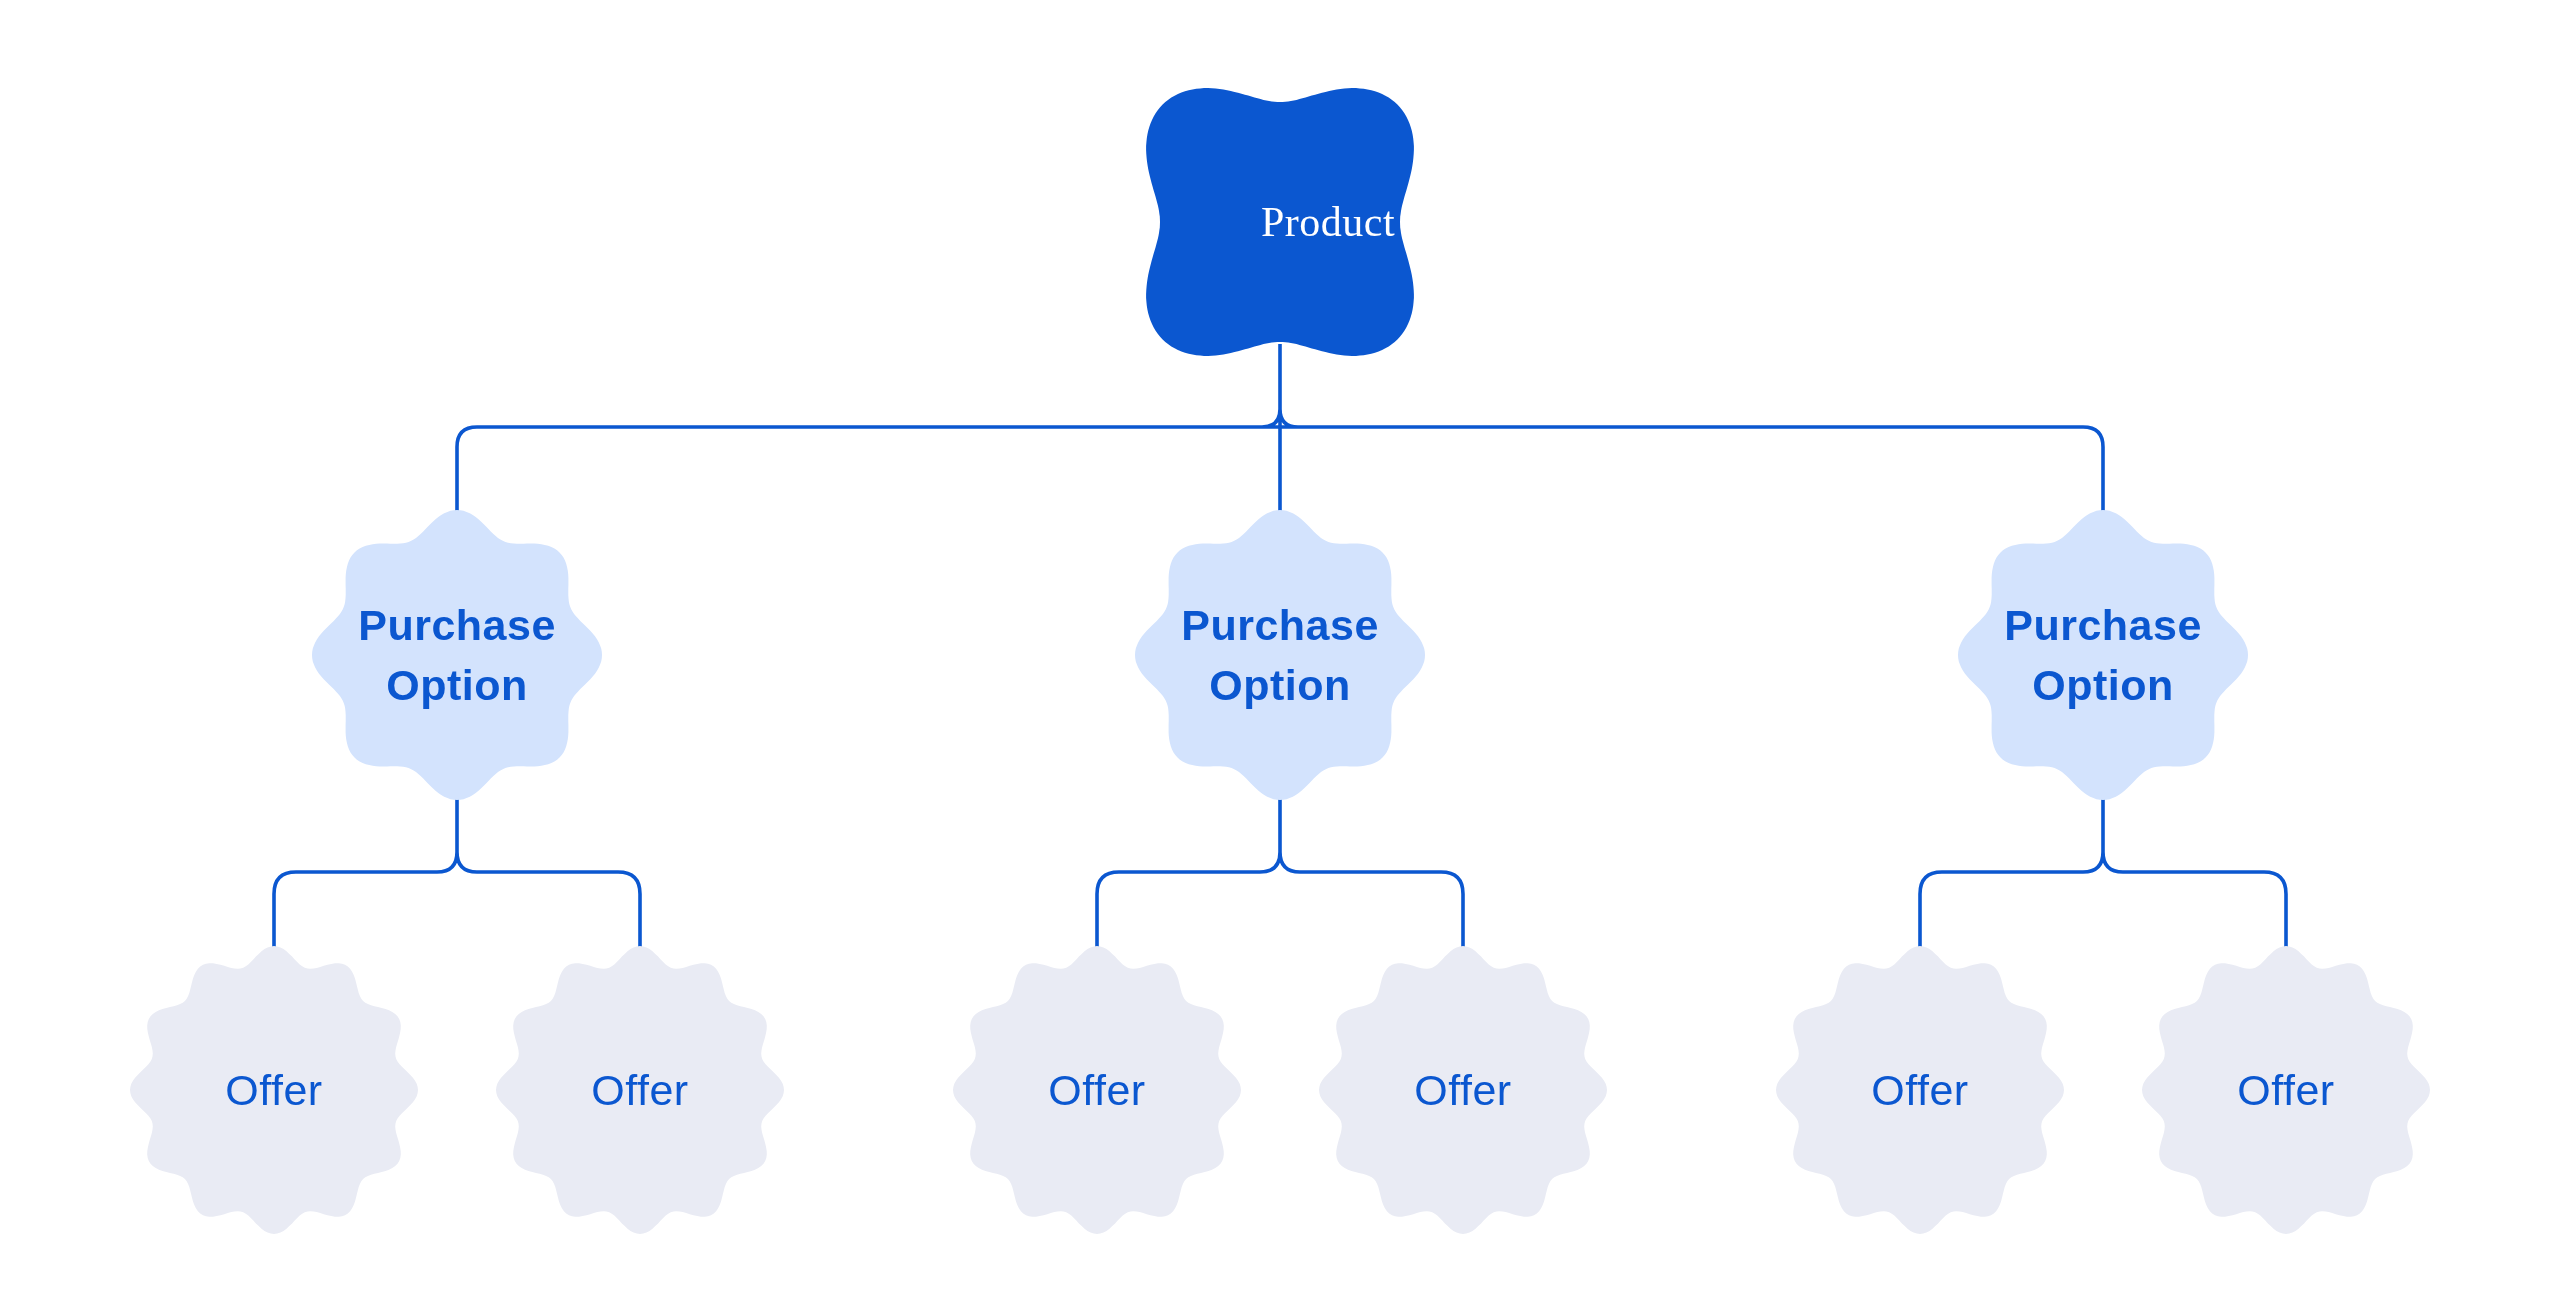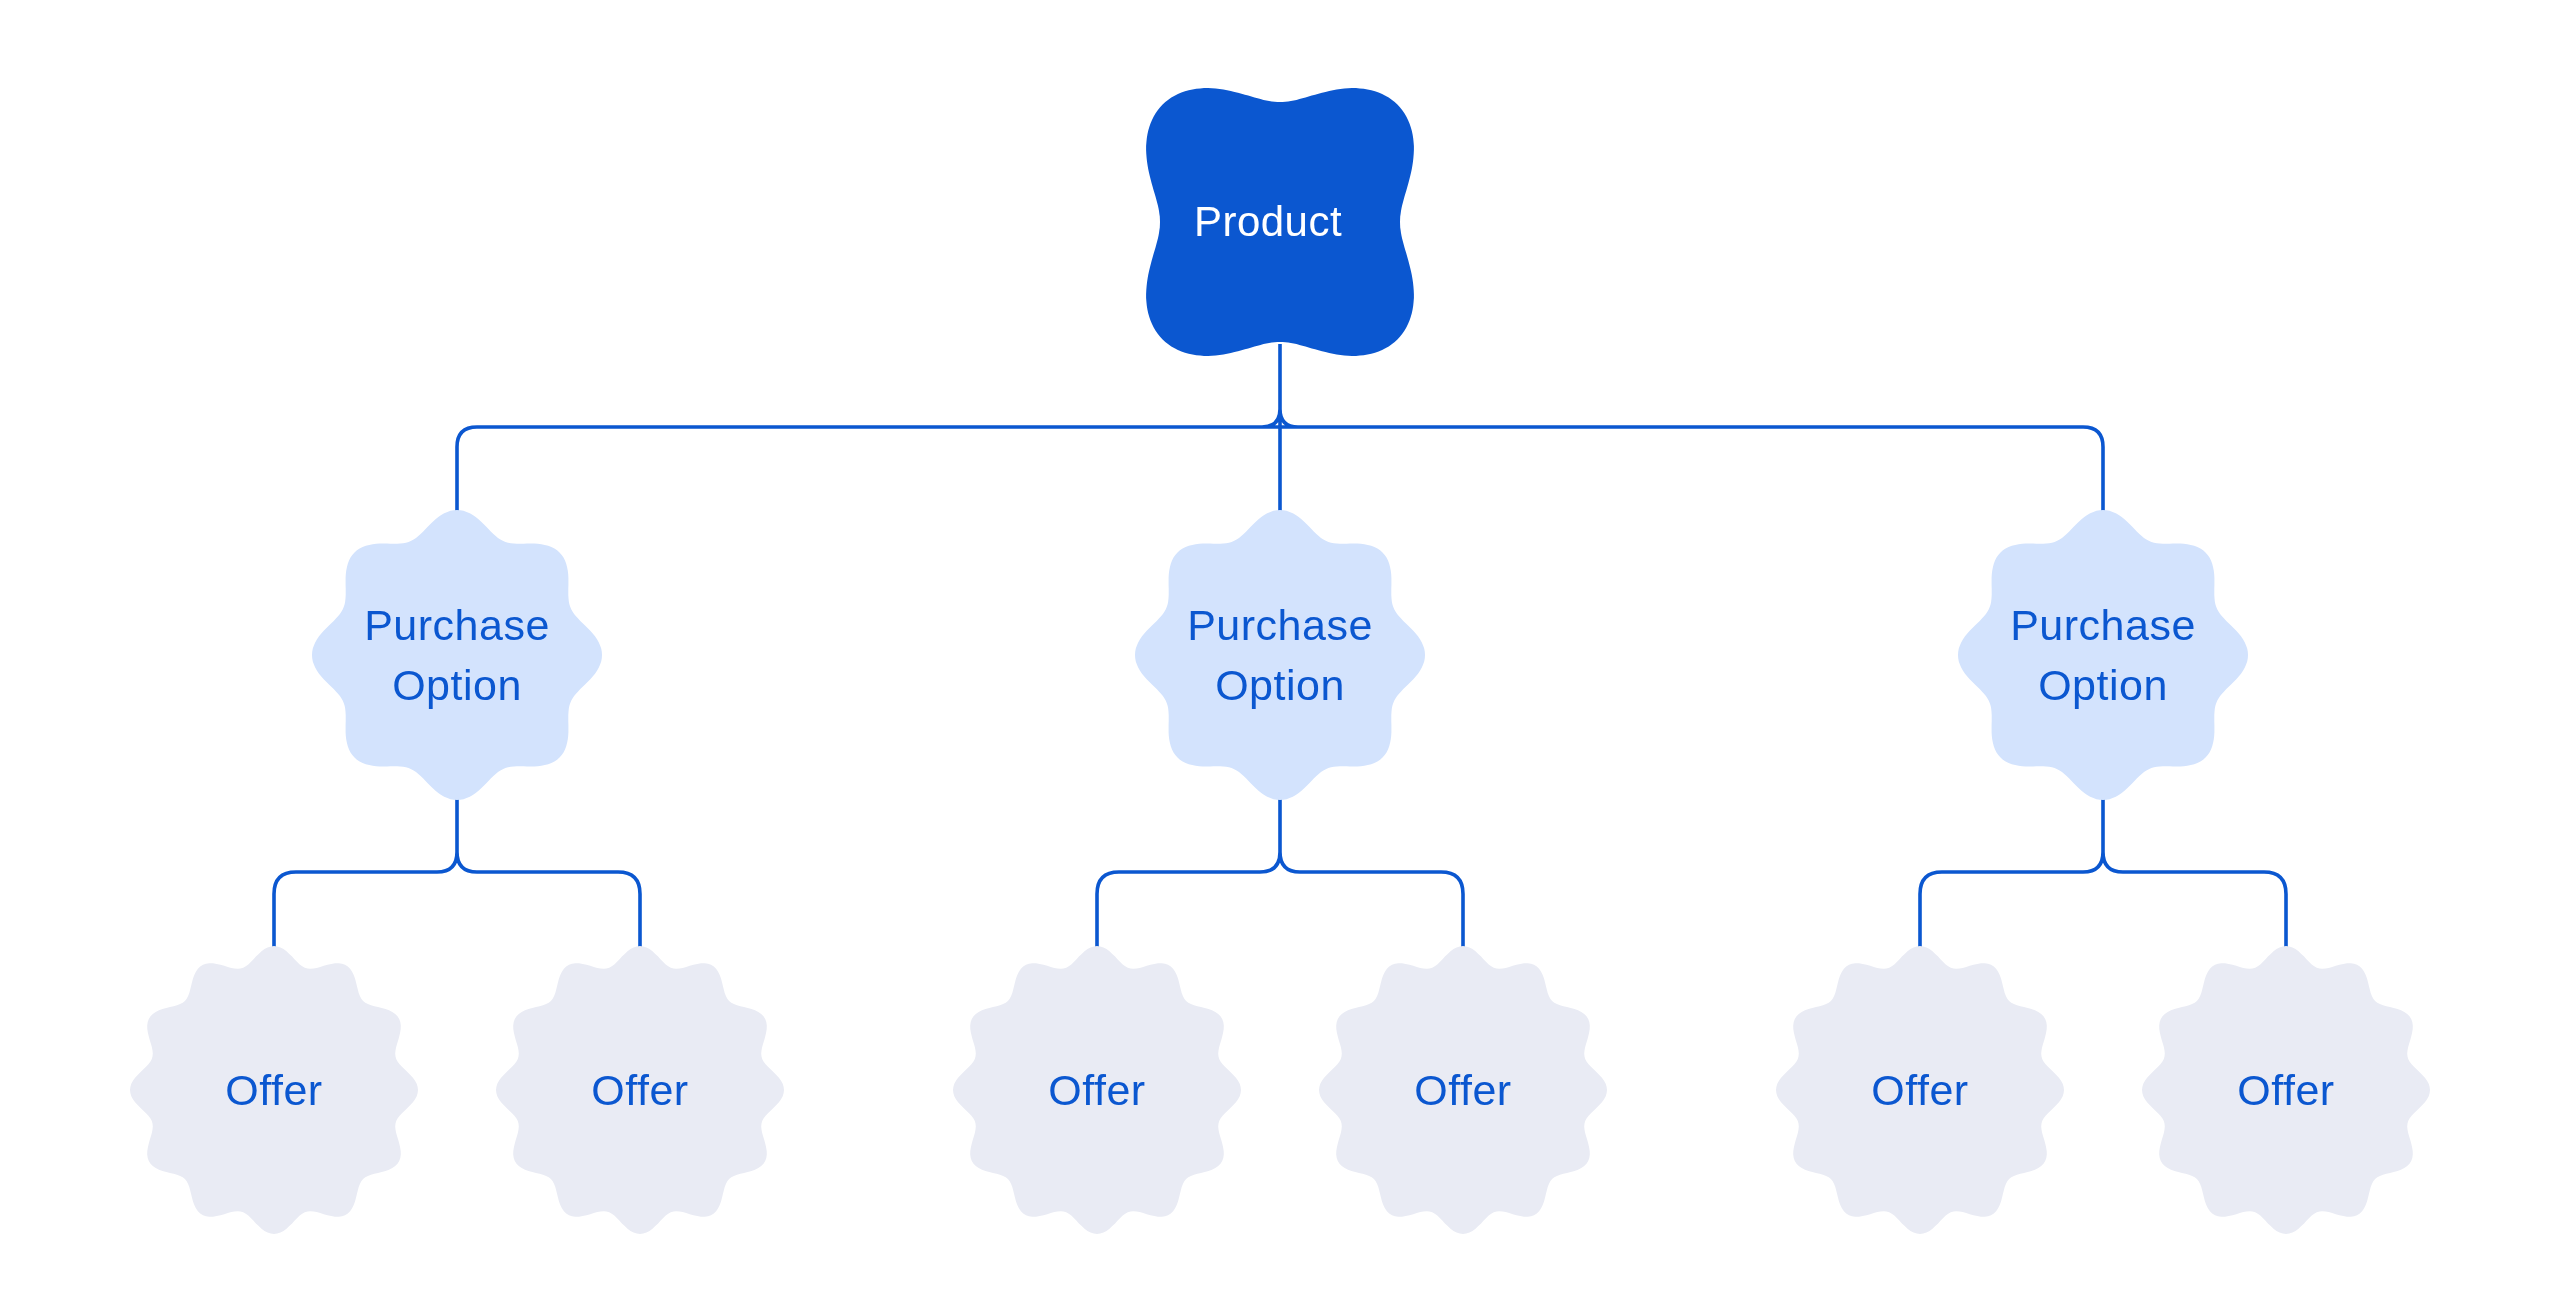--- a/index.html
+++ b/index.html
@@ -36,21 +36,21 @@
     text-align:center;
     color:var(--node-text);
     font-size:43px;
     font-weight:500;
     line-height:60px;
     letter-spacing:0.5px;
     white-space:nowrap;
     user-select:none;
   }
   .root-label{color:var(--root-text);font-size:42px;}
-  .po-label span{display:block;}
+  .po-label span{display:block;font-weight:bold;}
 </style>
 </head>
 <body>
 
 <div class="canvas">
 
   <svg class="diagram-svg" width="2560" height="1312" viewBox="0 0 2560 1312">
 
     <g>
       <path class="connector" d="M1280 344 V 515 M457 516 V 447 Q 457 427 477 427 H 2083 Q 2103 427 2103 447 V 516 M1262 427 Q 1280 427 1280 409 M1298 427 Q 1280 427 1280 409"></path>
@@ -66,21 +66,21 @@
     <path class="shape-option" d="M2248.0 655.0 L 2247.8 658.2 L 2247.2 661.5 L 2246.1 664.6 L 2244.7 667.8 L 2243.0 670.8 L 2241.0 673.7 L 2238.7 676.5 L 2236.3 679.2 L 2233.8 681.8 L 2231.3 684.3 L 2228.7 686.7 L 2226.3 689.0 L 2224.1 691.4 L 2222.0 693.7 L 2220.1 696.0 L 2218.5 698.4 L 2217.2 700.8 L 2216.1 703.4 L 2215.3 706.0 L 2214.8 708.8 L 2214.5 711.8 L 2214.3 714.9 L 2214.3 718.1 L 2214.3 721.5 L 2214.4 725.0 L 2214.4 728.5 L 2214.4 732.2 L 2214.2 735.8 L 2213.8 739.3 L 2213.1 742.8 L 2212.2 746.2 L 2211.0 749.4 L 2209.5 752.4 L 2207.7 755.1 L 2205.5 757.5 L 2203.1 759.7 L 2200.4 761.5 L 2197.4 763.0 L 2194.2 764.2 L 2190.8 765.1 L 2187.3 765.8 L 2183.8 766.2 L 2180.2 766.4 L 2176.5 766.4 L 2173.0 766.4 L 2169.5 766.3 L 2166.1 766.3 L 2162.9 766.3 L 2159.8 766.5 L 2156.8 766.8 L 2154.0 767.3 L 2151.4 768.1 L 2148.8 769.2 L 2146.4 770.5 L 2144.0 772.1 L 2141.7 774.0 L 2139.4 776.1 L 2137.0 778.3 L 2134.7 780.7 L 2132.3 783.3 L 2129.8 785.8 L 2127.2 788.3 L 2124.5 790.7 L 2121.7 793.0 L 2118.8 795.0 L 2115.8 796.7 L 2112.6 798.1 L 2109.5 799.2 L 2106.2 799.8 L 2103.0 800.0 L 2099.8 799.8 L 2096.5 799.2 L 2093.4 798.1 L 2090.2 796.7 L 2087.2 795.0 L 2084.3 793.0 L 2081.5 790.7 L 2078.8 788.3 L 2076.2 785.8 L 2073.7 783.3 L 2071.3 780.7 L 2069.0 778.3 L 2066.6 776.1 L 2064.3 774.0 L 2062.0 772.1 L 2059.6 770.5 L 2057.2 769.2 L 2054.6 768.1 L 2052.0 767.3 L 2049.2 766.8 L 2046.2 766.5 L 2043.1 766.3 L 2039.9 766.3 L 2036.5 766.3 L 2033.0 766.4 L 2029.5 766.4 L 2025.8 766.4 L 2022.2 766.2 L 2018.7 765.8 L 2015.2 765.1 L 2011.8 764.2 L 2008.6 763.0 L 2005.6 761.5 L 2002.9 759.7 L 2000.5 757.5 L 1998.3 755.1 L 1996.5 752.4 L 1995.0 749.4 L 1993.8 746.2 L 1992.9 742.8 L 1992.2 739.3 L 1991.8 735.8 L 1991.6 732.2 L 1991.6 728.5 L 1991.6 725.0 L 1991.7 721.5 L 1991.7 718.1 L 1991.7 714.9 L 1991.5 711.8 L 1991.2 708.8 L 1990.7 706.0 L 1989.9 703.4 L 1988.8 700.8 L 1987.5 698.4 L 1985.9 696.0 L 1984.0 693.7 L 1981.9 691.4 L 1979.7 689.0 L 1977.3 686.7 L 1974.7 684.3 L 1972.2 681.8 L 1969.7 679.2 L 1967.3 676.5 L 1965.0 673.7 L 1963.0 670.8 L 1961.3 667.8 L 1959.9 664.6 L 1958.8 661.5 L 1958.2 658.2 L 1958.0 655.0 L 1958.2 651.8 L 1958.8 648.5 L 1959.9 645.4 L 1961.3 642.2 L 1963.0 639.2 L 1965.0 636.3 L 1967.3 633.5 L 1969.7 630.8 L 1972.2 628.2 L 1974.7 625.7 L 1977.3 623.3 L 1979.7 621.0 L 1981.9 618.6 L 1984.0 616.3 L 1985.9 614.0 L 1987.5 611.6 L 1988.8 609.2 L 1989.9 606.6 L 1990.7 604.0 L 1991.2 601.2 L 1991.5 598.2 L 1991.7 595.1 L 1991.7 591.9 L 1991.7 588.5 L 1991.6 585.0 L 1991.6 581.5 L 1991.6 577.8 L 1991.8 574.2 L 1992.2 570.7 L 1992.9 567.2 L 1993.8 563.8 L 1995.0 560.6 L 1996.5 557.6 L 1998.3 554.9 L 2000.5 552.5 L 2002.9 550.3 L 2005.6 548.5 L 2008.6 547.0 L 2011.8 545.8 L 2015.2 544.9 L 2018.7 544.2 L 2022.2 543.8 L 2025.8 543.6 L 2029.5 543.6 L 2033.0 543.6 L 2036.5 543.7 L 2039.9 543.7 L 2043.1 543.7 L 2046.2 543.5 L 2049.2 543.2 L 2052.0 542.7 L 2054.6 541.9 L 2057.2 540.8 L 2059.6 539.5 L 2062.0 537.9 L 2064.3 536.0 L 2066.6 533.9 L 2069.0 531.7 L 2071.3 529.3 L 2073.7 526.7 L 2076.2 524.2 L 2078.8 521.7 L 2081.5 519.3 L 2084.3 517.0 L 2087.2 515.0 L 2090.2 513.3 L 2093.4 511.9 L 2096.5 510.8 L 2099.8 510.2 L 2103.0 510.0 L 2106.2 510.2 L 2109.5 510.8 L 2112.6 511.9 L 2115.8 513.3 L 2118.8 515.0 L 2121.7 517.0 L 2124.5 519.3 L 2127.2 521.7 L 2129.8 524.2 L 2132.3 526.7 L 2134.7 529.3 L 2137.0 531.7 L 2139.4 533.9 L 2141.7 536.0 L 2144.0 537.9 L 2146.4 539.5 L 2148.8 540.8 L 2151.4 541.9 L 2154.0 542.7 L 2156.8 543.2 L 2159.8 543.5 L 2162.9 543.7 L 2166.1 543.7 L 2169.5 543.7 L 2173.0 543.6 L 2176.5 543.6 L 2180.2 543.6 L 2183.8 543.8 L 2187.3 544.2 L 2190.8 544.9 L 2194.2 545.8 L 2197.4 547.0 L 2200.4 548.5 L 2203.1 550.3 L 2205.5 552.5 L 2207.7 554.9 L 2209.5 557.6 L 2211.0 560.6 L 2212.2 563.8 L 2213.1 567.2 L 2213.8 570.7 L 2214.2 574.2 L 2214.4 577.8 L 2214.4 581.5 L 2214.4 585.0 L 2214.3 588.5 L 2214.3 591.9 L 2214.3 595.1 L 2214.5 598.2 L 2214.8 601.2 L 2215.3 604.0 L 2216.1 606.6 L 2217.2 609.2 L 2218.5 611.6 L 2220.1 614.0 L 2222.0 616.3 L 2224.1 618.6 L 2226.3 621.0 L 2228.7 623.3 L 2231.3 625.7 L 2233.8 628.2 L 2236.3 630.8 L 2238.7 633.5 L 2241.0 636.3 L 2243.0 639.2 L 2244.7 642.2 L 2246.1 645.4 L 2247.2 648.5 L 2247.8 651.8 L 2248.0 655.0 Z"></path>
 
     <path class="shape-offer" d="M418.0 1090.0 L 417.6 1093.2 L 416.6 1096.4 L 414.9 1099.5 L 412.7 1102.5 L 410.1 1105.3 L 407.4 1108.1 L 404.6 1110.7 L 402.0 1113.2 L 399.6 1115.7 L 397.7 1118.2 L 396.3 1120.8 L 395.5 1123.5 L 395.2 1126.4 L 395.5 1129.5 L 396.1 1132.7 L 397.1 1136.2 L 398.2 1139.8 L 399.2 1143.5 L 400.1 1147.3 L 400.7 1151.0 L 400.8 1154.6 L 400.3 1158.0 L 399.2 1161.0 L 397.5 1163.8 L 395.2 1166.1 L 392.3 1168.1 L 389.0 1169.7 L 385.5 1171.0 L 381.7 1172.0 L 378.0 1172.9 L 374.4 1173.8 L 371.0 1174.7 L 367.9 1175.9 L 365.3 1177.3 L 363.1 1179.1 L 361.3 1181.3 L 359.9 1183.9 L 358.7 1187.0 L 357.8 1190.4 L 356.9 1194.0 L 356.0 1197.7 L 355.0 1201.5 L 353.7 1205.0 L 352.1 1208.3 L 350.1 1211.2 L 347.8 1213.5 L 345.0 1215.2 L 342.0 1216.3 L 338.6 1216.8 L 335.0 1216.7 L 331.3 1216.1 L 327.5 1215.2 L 323.8 1214.2 L 320.2 1213.1 L 316.7 1212.1 L 313.5 1211.5 L 310.4 1211.2 L 307.5 1211.5 L 304.8 1212.3 L 302.2 1213.7 L 299.7 1215.6 L 297.2 1218.0 L 294.7 1220.6 L 292.1 1223.4 L 289.3 1226.1 L 286.5 1228.7 L 283.5 1230.9 L 280.4 1232.6 L 277.2 1233.6 L 274.0 1234.0 L 270.8 1233.6 L 267.6 1232.6 L 264.5 1230.9 L 261.5 1228.7 L 258.7 1226.1 L 255.9 1223.4 L 253.3 1220.6 L 250.8 1218.0 L 248.3 1215.6 L 245.8 1213.7 L 243.2 1212.3 L 240.5 1211.5 L 237.6 1211.2 L 234.5 1211.5 L 231.3 1212.1 L 227.8 1213.1 L 224.2 1214.2 L 220.5 1215.2 L 216.7 1216.1 L 213.0 1216.7 L 209.4 1216.8 L 206.0 1216.3 L 203.0 1215.2 L 200.2 1213.5 L 197.9 1211.2 L 195.9 1208.3 L 194.3 1205.0 L 193.0 1201.5 L 192.0 1197.7 L 191.1 1194.0 L 190.2 1190.4 L 189.3 1187.0 L 188.1 1183.9 L 186.7 1181.3 L 184.9 1179.1 L 182.7 1177.3 L 180.1 1175.9 L 177.0 1174.7 L 173.6 1173.8 L 170.0 1172.9 L 166.3 1172.0 L 162.5 1171.0 L 159.0 1169.7 L 155.7 1168.1 L 152.8 1166.1 L 150.5 1163.8 L 148.8 1161.0 L 147.7 1158.0 L 147.2 1154.6 L 147.3 1151.0 L 147.9 1147.3 L 148.8 1143.5 L 149.8 1139.8 L 150.9 1136.2 L 151.9 1132.7 L 152.5 1129.5 L 152.8 1126.4 L 152.5 1123.5 L 151.7 1120.8 L 150.3 1118.2 L 148.4 1115.7 L 146.0 1113.2 L 143.4 1110.7 L 140.6 1108.1 L 137.9 1105.3 L 135.3 1102.5 L 133.1 1099.5 L 131.4 1096.4 L 130.4 1093.2 L 130.0 1090.0 L 130.4 1086.8 L 131.4 1083.6 L 133.1 1080.5 L 135.3 1077.5 L 137.9 1074.7 L 140.6 1071.9 L 143.4 1069.3 L 146.0 1066.8 L 148.4 1064.3 L 150.3 1061.8 L 151.7 1059.2 L 152.5 1056.5 L 152.8 1053.6 L 152.5 1050.5 L 151.9 1047.3 L 150.9 1043.8 L 149.8 1040.2 L 148.8 1036.5 L 147.9 1032.7 L 147.3 1029.0 L 147.2 1025.4 L 147.7 1022.0 L 148.8 1019.0 L 150.5 1016.2 L 152.8 1013.9 L 155.7 1011.9 L 159.0 1010.3 L 162.5 1009.0 L 166.3 1008.0 L 170.0 1007.1 L 173.6 1006.2 L 177.0 1005.3 L 180.1 1004.1 L 182.7 1002.7 L 184.9 1000.9 L 186.7 998.7 L 188.1 996.1 L 189.3 993.0 L 190.2 989.6 L 191.1 986.0 L 192.0 982.3 L 193.0 978.5 L 194.3 975.0 L 195.9 971.7 L 197.9 968.8 L 200.2 966.5 L 203.0 964.8 L 206.0 963.7 L 209.4 963.2 L 213.0 963.3 L 216.7 963.9 L 220.5 964.8 L 224.2 965.8 L 227.8 966.9 L 231.3 967.9 L 234.5 968.5 L 237.6 968.8 L 240.5 968.5 L 243.2 967.7 L 245.8 966.3 L 248.3 964.4 L 250.8 962.0 L 253.3 959.4 L 255.9 956.6 L 258.7 953.9 L 261.5 951.3 L 264.5 949.1 L 267.6 947.4 L 270.8 946.4 L 274.0 946.0 L 277.2 946.4 L 280.4 947.4 L 283.5 949.1 L 286.5 951.3 L 289.3 953.9 L 292.1 956.6 L 294.7 959.4 L 297.2 962.0 L 299.7 964.4 L 302.2 966.3 L 304.8 967.7 L 307.5 968.5 L 310.4 968.8 L 313.5 968.5 L 316.7 967.9 L 320.2 966.9 L 323.8 965.8 L 327.5 964.8 L 331.3 963.9 L 335.0 963.3 L 338.6 963.2 L 342.0 963.7 L 345.0 964.8 L 347.8 966.5 L 350.1 968.8 L 352.1 971.7 L 353.7 975.0 L 355.0 978.5 L 356.0 982.3 L 356.9 986.0 L 357.8 989.6 L 358.7 993.0 L 359.9 996.1 L 361.3 998.7 L 363.1 1000.9 L 365.3 1002.7 L 367.9 1004.1 L 371.0 1005.3 L 374.4 1006.2 L 378.0 1007.1 L 381.7 1008.0 L 385.5 1009.0 L 389.0 1010.3 L 392.3 1011.9 L 395.2 1013.9 L 397.5 1016.2 L 399.2 1019.0 L 400.3 1022.0 L 400.8 1025.4 L 400.7 1029.0 L 400.1 1032.7 L 399.2 1036.5 L 398.2 1040.2 L 397.1 1043.8 L 396.1 1047.3 L 395.5 1050.5 L 395.2 1053.6 L 395.5 1056.5 L 396.3 1059.2 L 397.7 1061.8 L 399.6 1064.3 L 402.0 1066.8 L 404.6 1069.3 L 407.4 1071.9 L 410.1 1074.7 L 412.7 1077.5 L 414.9 1080.5 L 416.6 1083.6 L 417.6 1086.8 L 418.0 1090.0 Z"></path>
     <path class="shape-offer" d="M784.0 1090.0 L 783.6 1093.2 L 782.6 1096.4 L 780.9 1099.5 L 778.7 1102.5 L 776.1 1105.3 L 773.4 1108.1 L 770.6 1110.7 L 768.0 1113.2 L 765.6 1115.7 L 763.7 1118.2 L 762.3 1120.8 L 761.5 1123.5 L 761.2 1126.4 L 761.5 1129.5 L 762.1 1132.7 L 763.1 1136.2 L 764.2 1139.8 L 765.2 1143.5 L 766.1 1147.3 L 766.7 1151.0 L 766.8 1154.6 L 766.3 1158.0 L 765.2 1161.0 L 763.5 1163.8 L 761.2 1166.1 L 758.3 1168.1 L 755.0 1169.7 L 751.5 1171.0 L 747.7 1172.0 L 744.0 1172.9 L 740.4 1173.8 L 737.0 1174.7 L 733.9 1175.9 L 731.3 1177.3 L 729.1 1179.1 L 727.3 1181.3 L 725.9 1183.9 L 724.7 1187.0 L 723.8 1190.4 L 722.9 1194.0 L 722.0 1197.7 L 721.0 1201.5 L 719.7 1205.0 L 718.1 1208.3 L 716.1 1211.2 L 713.8 1213.5 L 711.0 1215.2 L 708.0 1216.3 L 704.6 1216.8 L 701.0 1216.7 L 697.3 1216.1 L 693.5 1215.2 L 689.8 1214.2 L 686.2 1213.1 L 682.7 1212.1 L 679.5 1211.5 L 676.4 1211.2 L 673.5 1211.5 L 670.8 1212.3 L 668.2 1213.7 L 665.7 1215.6 L 663.2 1218.0 L 660.7 1220.6 L 658.1 1223.4 L 655.3 1226.1 L 652.5 1228.7 L 649.5 1230.9 L 646.4 1232.6 L 643.2 1233.6 L 640.0 1234.0 L 636.8 1233.6 L 633.6 1232.6 L 630.5 1230.9 L 627.5 1228.7 L 624.7 1226.1 L 621.9 1223.4 L 619.3 1220.6 L 616.8 1218.0 L 614.3 1215.6 L 611.8 1213.7 L 609.2 1212.3 L 606.5 1211.5 L 603.6 1211.2 L 600.5 1211.5 L 597.3 1212.1 L 593.8 1213.1 L 590.2 1214.2 L 586.5 1215.2 L 582.7 1216.1 L 579.0 1216.7 L 575.4 1216.8 L 572.0 1216.3 L 569.0 1215.2 L 566.2 1213.5 L 563.9 1211.2 L 561.9 1208.3 L 560.3 1205.0 L 559.0 1201.5 L 558.0 1197.7 L 557.1 1194.0 L 556.2 1190.4 L 555.3 1187.0 L 554.1 1183.9 L 552.7 1181.3 L 550.9 1179.1 L 548.7 1177.3 L 546.1 1175.9 L 543.0 1174.7 L 539.6 1173.8 L 536.0 1172.9 L 532.3 1172.0 L 528.5 1171.0 L 525.0 1169.7 L 521.7 1168.1 L 518.8 1166.1 L 516.5 1163.8 L 514.8 1161.0 L 513.7 1158.0 L 513.2 1154.6 L 513.3 1151.0 L 513.9 1147.3 L 514.8 1143.5 L 515.8 1139.8 L 516.9 1136.2 L 517.9 1132.7 L 518.5 1129.5 L 518.8 1126.4 L 518.5 1123.5 L 517.7 1120.8 L 516.3 1118.2 L 514.4 1115.7 L 512.0 1113.2 L 509.4 1110.7 L 506.6 1108.1 L 503.9 1105.3 L 501.3 1102.5 L 499.1 1099.5 L 497.4 1096.4 L 496.4 1093.2 L 496.0 1090.0 L 496.4 1086.8 L 497.4 1083.6 L 499.1 1080.5 L 501.3 1077.5 L 503.9 1074.7 L 506.6 1071.9 L 509.4 1069.3 L 512.0 1066.8 L 514.4 1064.3 L 516.3 1061.8 L 517.7 1059.2 L 518.5 1056.5 L 518.8 1053.6 L 518.5 1050.5 L 517.9 1047.3 L 516.9 1043.8 L 515.8 1040.2 L 514.8 1036.5 L 513.9 1032.7 L 513.3 1029.0 L 513.2 1025.4 L 513.7 1022.0 L 514.8 1019.0 L 516.5 1016.2 L 518.8 1013.9 L 521.7 1011.9 L 525.0 1010.3 L 528.5 1009.0 L 532.3 1008.0 L 536.0 1007.1 L 539.6 1006.2 L 543.0 1005.3 L 546.1 1004.1 L 548.7 1002.7 L 550.9 1000.9 L 552.7 998.7 L 554.1 996.1 L 555.3 993.0 L 556.2 989.6 L 557.1 986.0 L 558.0 982.3 L 559.0 978.5 L 560.3 975.0 L 561.9 971.7 L 563.9 968.8 L 566.2 966.5 L 569.0 964.8 L 572.0 963.7 L 575.4 963.2 L 579.0 963.3 L 582.7 963.9 L 586.5 964.8 L 590.2 965.8 L 593.8 966.9 L 597.3 967.9 L 600.5 968.5 L 603.6 968.8 L 606.5 968.5 L 609.2 967.7 L 611.8 966.3 L 614.3 964.4 L 616.8 962.0 L 619.3 959.4 L 621.9 956.6 L 624.7 953.9 L 627.5 951.3 L 630.5 949.1 L 633.6 947.4 L 636.8 946.4 L 640.0 946.0 L 643.2 946.4 L 646.4 947.4 L 649.5 949.1 L 652.5 951.3 L 655.3 953.9 L 658.1 956.6 L 660.7 959.4 L 663.2 962.0 L 665.7 964.4 L 668.2 966.3 L 670.8 967.7 L 673.5 968.5 L 676.4 968.8 L 679.5 968.5 L 682.7 967.9 L 686.2 966.9 L 689.8 965.8 L 693.5 964.8 L 697.3 963.9 L 701.0 963.3 L 704.6 963.2 L 708.0 963.7 L 711.0 964.8 L 713.8 966.5 L 716.1 968.8 L 718.1 971.7 L 719.7 975.0 L 721.0 978.5 L 722.0 982.3 L 722.9 986.0 L 723.8 989.6 L 724.7 993.0 L 725.9 996.1 L 727.3 998.7 L 729.1 1000.9 L 731.3 1002.7 L 733.9 1004.1 L 737.0 1005.3 L 740.4 1006.2 L 744.0 1007.1 L 747.7 1008.0 L 751.5 1009.0 L 755.0 1010.3 L 758.3 1011.9 L 761.2 1013.9 L 763.5 1016.2 L 765.2 1019.0 L 766.3 1022.0 L 766.8 1025.4 L 766.7 1029.0 L 766.1 1032.7 L 765.2 1036.5 L 764.2 1040.2 L 763.1 1043.8 L 762.1 1047.3 L 761.5 1050.5 L 761.2 1053.6 L 761.5 1056.5 L 762.3 1059.2 L 763.7 1061.8 L 765.6 1064.3 L 768.0 1066.8 L 770.6 1069.3 L 773.4 1071.9 L 776.1 1074.7 L 778.7 1077.5 L 780.9 1080.5 L 782.6 1083.6 L 783.6 1086.8 L 784.0 1090.0 Z"></path>
     <path class="shape-offer" d="M1241.0 1090.0 L 1240.6 1093.2 L 1239.6 1096.4 L 1237.9 1099.5 L 1235.7 1102.5 L 1233.1 1105.3 L 1230.4 1108.1 L 1227.6 1110.7 L 1225.0 1113.2 L 1222.6 1115.7 L 1220.7 1118.2 L 1219.3 1120.8 L 1218.5 1123.5 L 1218.2 1126.4 L 1218.5 1129.5 L 1219.1 1132.7 L 1220.1 1136.2 L 1221.2 1139.8 L 1222.2 1143.5 L 1223.1 1147.3 L 1223.7 1151.0 L 1223.8 1154.6 L 1223.3 1158.0 L 1222.2 1161.0 L 1220.5 1163.8 L 1218.2 1166.1 L 1215.3 1168.1 L 1212.0 1169.7 L 1208.5 1171.0 L 1204.7 1172.0 L 1201.0 1172.9 L 1197.4 1173.8 L 1194.0 1174.7 L 1190.9 1175.9 L 1188.3 1177.3 L 1186.1 1179.1 L 1184.3 1181.3 L 1182.9 1183.9 L 1181.7 1187.0 L 1180.8 1190.4 L 1179.9 1194.0 L 1179.0 1197.7 L 1178.0 1201.5 L 1176.7 1205.0 L 1175.1 1208.3 L 1173.1 1211.2 L 1170.8 1213.5 L 1168.0 1215.2 L 1165.0 1216.3 L 1161.6 1216.8 L 1158.0 1216.7 L 1154.3 1216.1 L 1150.5 1215.2 L 1146.8 1214.2 L 1143.2 1213.1 L 1139.7 1212.1 L 1136.5 1211.5 L 1133.4 1211.2 L 1130.5 1211.5 L 1127.8 1212.3 L 1125.2 1213.7 L 1122.7 1215.6 L 1120.2 1218.0 L 1117.7 1220.6 L 1115.1 1223.4 L 1112.3 1226.1 L 1109.5 1228.7 L 1106.5 1230.9 L 1103.4 1232.6 L 1100.2 1233.6 L 1097.0 1234.0 L 1093.8 1233.6 L 1090.6 1232.6 L 1087.5 1230.9 L 1084.5 1228.7 L 1081.7 1226.1 L 1078.9 1223.4 L 1076.3 1220.6 L 1073.8 1218.0 L 1071.3 1215.6 L 1068.8 1213.7 L 1066.2 1212.3 L 1063.5 1211.5 L 1060.6 1211.2 L 1057.5 1211.5 L 1054.3 1212.1 L 1050.8 1213.1 L 1047.2 1214.2 L 1043.5 1215.2 L 1039.7 1216.1 L 1036.0 1216.7 L 1032.4 1216.8 L 1029.0 1216.3 L 1026.0 1215.2 L 1023.2 1213.5 L 1020.9 1211.2 L 1018.9 1208.3 L 1017.3 1205.0 L 1016.0 1201.5 L 1015.0 1197.7 L 1014.1 1194.0 L 1013.2 1190.4 L 1012.3 1187.0 L 1011.1 1183.9 L 1009.7 1181.3 L 1007.9 1179.1 L 1005.7 1177.3 L 1003.1 1175.9 L 1000.0 1174.7 L 996.6 1173.8 L 993.0 1172.9 L 989.3 1172.0 L 985.5 1171.0 L 982.0 1169.7 L 978.7 1168.1 L 975.8 1166.1 L 973.5 1163.8 L 971.8 1161.0 L 970.7 1158.0 L 970.2 1154.6 L 970.3 1151.0 L 970.9 1147.3 L 971.8 1143.5 L 972.8 1139.8 L 973.9 1136.2 L 974.9 1132.7 L 975.5 1129.5 L 975.8 1126.4 L 975.5 1123.5 L 974.7 1120.8 L 973.3 1118.2 L 971.4 1115.7 L 969.0 1113.2 L 966.4 1110.7 L 963.6 1108.1 L 960.9 1105.3 L 958.3 1102.5 L 956.1 1099.5 L 954.4 1096.4 L 953.4 1093.2 L 953.0 1090.0 L 953.4 1086.8 L 954.4 1083.6 L 956.1 1080.5 L 958.3 1077.5 L 960.9 1074.7 L 963.6 1071.9 L 966.4 1069.3 L 969.0 1066.8 L 971.4 1064.3 L 973.3 1061.8 L 974.7 1059.2 L 975.5 1056.5 L 975.8 1053.6 L 975.5 1050.5 L 974.9 1047.3 L 973.9 1043.8 L 972.8 1040.2 L 971.8 1036.5 L 970.9 1032.7 L 970.3 1029.0 L 970.2 1025.4 L 970.7 1022.0 L 971.8 1019.0 L 973.5 1016.2 L 975.8 1013.9 L 978.7 1011.9 L 982.0 1010.3 L 985.5 1009.0 L 989.3 1008.0 L 993.0 1007.1 L 996.6 1006.2 L 1000.0 1005.3 L 1003.1 1004.1 L 1005.7 1002.7 L 1007.9 1000.9 L 1009.7 998.7 L 1011.1 996.1 L 1012.3 993.0 L 1013.2 989.6 L 1014.1 986.0 L 1015.0 982.3 L 1016.0 978.5 L 1017.3 975.0 L 1018.9 971.7 L 1020.9 968.8 L 1023.2 966.5 L 1026.0 964.8 L 1029.0 963.7 L 1032.4 963.2 L 1036.0 963.3 L 1039.7 963.9 L 1043.5 964.8 L 1047.2 965.8 L 1050.8 966.9 L 1054.3 967.9 L 1057.5 968.5 L 1060.6 968.8 L 1063.5 968.5 L 1066.2 967.7 L 1068.8 966.3 L 1071.3 964.4 L 1073.8 962.0 L 1076.3 959.4 L 1078.9 956.6 L 1081.7 953.9 L 1084.5 951.3 L 1087.5 949.1 L 1090.6 947.4 L 1093.8 946.4 L 1097.0 946.0 L 1100.2 946.4 L 1103.4 947.4 L 1106.5 949.1 L 1109.5 951.3 L 1112.3 953.9 L 1115.1 956.6 L 1117.7 959.4 L 1120.2 962.0 L 1122.7 964.4 L 1125.2 966.3 L 1127.8 967.7 L 1130.5 968.5 L 1133.4 968.8 L 1136.5 968.5 L 1139.7 967.9 L 1143.2 966.9 L 1146.8 965.8 L 1150.5 964.8 L 1154.3 963.9 L 1158.0 963.3 L 1161.6 963.2 L 1165.0 963.7 L 1168.0 964.8 L 1170.8 966.5 L 1173.1 968.8 L 1175.1 971.7 L 1176.7 975.0 L 1178.0 978.5 L 1179.0 982.3 L 1179.9 986.0 L 1180.8 989.6 L 1181.7 993.0 L 1182.9 996.1 L 1184.3 998.7 L 1186.1 1000.9 L 1188.3 1002.7 L 1190.9 1004.1 L 1194.0 1005.3 L 1197.4 1006.2 L 1201.0 1007.1 L 1204.7 1008.0 L 1208.5 1009.0 L 1212.0 1010.3 L 1215.3 1011.9 L 1218.2 1013.9 L 1220.5 1016.2 L 1222.2 1019.0 L 1223.3 1022.0 L 1223.8 1025.4 L 1223.7 1029.0 L 1223.1 1032.7 L 1222.2 1036.5 L 1221.2 1040.2 L 1220.1 1043.8 L 1219.1 1047.3 L 1218.5 1050.5 L 1218.2 1053.6 L 1218.5 1056.5 L 1219.3 1059.2 L 1220.7 1061.8 L 1222.6 1064.3 L 1225.0 1066.8 L 1227.6 1069.3 L 1230.4 1071.9 L 1233.1 1074.7 L 1235.7 1077.5 L 1237.9 1080.5 L 1239.6 1083.6 L 1240.6 1086.8 L 1241.0 1090.0 Z"></path>
     <path class="shape-offer" d="M1607.0 1090.0 L 1606.6 1093.2 L 1605.6 1096.4 L 1603.9 1099.5 L 1601.7 1102.5 L 1599.1 1105.3 L 1596.4 1108.1 L 1593.6 1110.7 L 1591.0 1113.2 L 1588.6 1115.7 L 1586.7 1118.2 L 1585.3 1120.8 L 1584.5 1123.5 L 1584.2 1126.4 L 1584.5 1129.5 L 1585.1 1132.7 L 1586.1 1136.2 L 1587.2 1139.8 L 1588.2 1143.5 L 1589.1 1147.3 L 1589.7 1151.0 L 1589.8 1154.6 L 1589.3 1158.0 L 1588.2 1161.0 L 1586.5 1163.8 L 1584.2 1166.1 L 1581.3 1168.1 L 1578.0 1169.7 L 1574.5 1171.0 L 1570.7 1172.0 L 1567.0 1172.9 L 1563.4 1173.8 L 1560.0 1174.7 L 1556.9 1175.9 L 1554.3 1177.3 L 1552.1 1179.1 L 1550.3 1181.3 L 1548.9 1183.9 L 1547.7 1187.0 L 1546.8 1190.4 L 1545.9 1194.0 L 1545.0 1197.7 L 1544.0 1201.5 L 1542.7 1205.0 L 1541.1 1208.3 L 1539.1 1211.2 L 1536.8 1213.5 L 1534.0 1215.2 L 1531.0 1216.3 L 1527.6 1216.8 L 1524.0 1216.7 L 1520.3 1216.1 L 1516.5 1215.2 L 1512.8 1214.2 L 1509.2 1213.1 L 1505.7 1212.1 L 1502.5 1211.5 L 1499.4 1211.2 L 1496.5 1211.5 L 1493.8 1212.3 L 1491.2 1213.7 L 1488.7 1215.6 L 1486.2 1218.0 L 1483.7 1220.6 L 1481.1 1223.4 L 1478.3 1226.1 L 1475.5 1228.7 L 1472.5 1230.9 L 1469.4 1232.6 L 1466.2 1233.6 L 1463.0 1234.0 L 1459.8 1233.6 L 1456.6 1232.6 L 1453.5 1230.9 L 1450.5 1228.7 L 1447.7 1226.1 L 1444.9 1223.4 L 1442.3 1220.6 L 1439.8 1218.0 L 1437.3 1215.6 L 1434.8 1213.7 L 1432.2 1212.3 L 1429.5 1211.5 L 1426.6 1211.2 L 1423.5 1211.5 L 1420.3 1212.1 L 1416.8 1213.1 L 1413.2 1214.2 L 1409.5 1215.2 L 1405.7 1216.1 L 1402.0 1216.7 L 1398.4 1216.8 L 1395.0 1216.3 L 1392.0 1215.2 L 1389.2 1213.5 L 1386.9 1211.2 L 1384.9 1208.3 L 1383.3 1205.0 L 1382.0 1201.5 L 1381.0 1197.7 L 1380.1 1194.0 L 1379.2 1190.4 L 1378.3 1187.0 L 1377.1 1183.9 L 1375.7 1181.3 L 1373.9 1179.1 L 1371.7 1177.3 L 1369.1 1175.9 L 1366.0 1174.7 L 1362.6 1173.8 L 1359.0 1172.9 L 1355.3 1172.0 L 1351.5 1171.0 L 1348.0 1169.7 L 1344.7 1168.1 L 1341.8 1166.1 L 1339.5 1163.8 L 1337.8 1161.0 L 1336.7 1158.0 L 1336.2 1154.6 L 1336.3 1151.0 L 1336.9 1147.3 L 1337.8 1143.5 L 1338.8 1139.8 L 1339.9 1136.2 L 1340.9 1132.7 L 1341.5 1129.5 L 1341.8 1126.4 L 1341.5 1123.5 L 1340.7 1120.8 L 1339.3 1118.2 L 1337.4 1115.7 L 1335.0 1113.2 L 1332.4 1110.7 L 1329.6 1108.1 L 1326.9 1105.3 L 1324.3 1102.5 L 1322.1 1099.5 L 1320.4 1096.4 L 1319.4 1093.2 L 1319.0 1090.0 L 1319.4 1086.8 L 1320.4 1083.6 L 1322.1 1080.5 L 1324.3 1077.5 L 1326.9 1074.7 L 1329.6 1071.9 L 1332.4 1069.3 L 1335.0 1066.8 L 1337.4 1064.3 L 1339.3 1061.8 L 1340.7 1059.2 L 1341.5 1056.5 L 1341.8 1053.6 L 1341.5 1050.5 L 1340.9 1047.3 L 1339.9 1043.8 L 1338.8 1040.2 L 1337.8 1036.5 L 1336.9 1032.7 L 1336.3 1029.0 L 1336.2 1025.4 L 1336.7 1022.0 L 1337.8 1019.0 L 1339.5 1016.2 L 1341.8 1013.9 L 1344.7 1011.9 L 1348.0 1010.3 L 1351.5 1009.0 L 1355.3 1008.0 L 1359.0 1007.1 L 1362.6 1006.2 L 1366.0 1005.3 L 1369.1 1004.1 L 1371.7 1002.7 L 1373.9 1000.9 L 1375.7 998.7 L 1377.1 996.1 L 1378.3 993.0 L 1379.2 989.6 L 1380.1 986.0 L 1381.0 982.3 L 1382.0 978.5 L 1383.3 975.0 L 1384.9 971.7 L 1386.9 968.8 L 1389.2 966.5 L 1392.0 964.8 L 1395.0 963.7 L 1398.4 963.2 L 1402.0 963.3 L 1405.7 963.9 L 1409.5 964.8 L 1413.2 965.8 L 1416.8 966.9 L 1420.3 967.9 L 1423.5 968.5 L 1426.6 968.8 L 1429.5 968.5 L 1432.2 967.7 L 1434.8 966.3 L 1437.3 964.4 L 1439.8 962.0 L 1442.3 959.4 L 1444.9 956.6 L 1447.7 953.9 L 1450.5 951.3 L 1453.5 949.1 L 1456.6 947.4 L 1459.8 946.4 L 1463.0 946.0 L 1466.2 946.4 L 1469.4 947.4 L 1472.5 949.1 L 1475.5 951.3 L 1478.3 953.9 L 1481.1 956.6 L 1483.7 959.4 L 1486.2 962.0 L 1488.7 964.4 L 1491.2 966.3 L 1493.8 967.7 L 1496.5 968.5 L 1499.4 968.8 L 1502.5 968.5 L 1505.7 967.9 L 1509.2 966.9 L 1512.8 965.8 L 1516.5 964.8 L 1520.3 963.9 L 1524.0 963.3 L 1527.6 963.2 L 1531.0 963.7 L 1534.0 964.8 L 1536.8 966.5 L 1539.1 968.8 L 1541.1 971.7 L 1542.7 975.0 L 1544.0 978.5 L 1545.0 982.3 L 1545.9 986.0 L 1546.8 989.6 L 1547.7 993.0 L 1548.9 996.1 L 1550.3 998.7 L 1552.1 1000.9 L 1554.3 1002.7 L 1556.9 1004.1 L 1560.0 1005.3 L 1563.4 1006.2 L 1567.0 1007.1 L 1570.7 1008.0 L 1574.5 1009.0 L 1578.0 1010.3 L 1581.3 1011.9 L 1584.2 1013.9 L 1586.5 1016.2 L 1588.2 1019.0 L 1589.3 1022.0 L 1589.8 1025.4 L 1589.7 1029.0 L 1589.1 1032.7 L 1588.2 1036.5 L 1587.2 1040.2 L 1586.1 1043.8 L 1585.1 1047.3 L 1584.5 1050.5 L 1584.2 1053.6 L 1584.5 1056.5 L 1585.3 1059.2 L 1586.7 1061.8 L 1588.6 1064.3 L 1591.0 1066.8 L 1593.6 1069.3 L 1596.4 1071.9 L 1599.1 1074.7 L 1601.7 1077.5 L 1603.9 1080.5 L 1605.6 1083.6 L 1606.6 1086.8 L 1607.0 1090.0 Z"></path>
     <path class="shape-offer" d="M2064.0 1090.0 L 2063.6 1093.2 L 2062.6 1096.4 L 2060.9 1099.5 L 2058.7 1102.5 L 2056.1 1105.3 L 2053.4 1108.1 L 2050.6 1110.7 L 2048.0 1113.2 L 2045.6 1115.7 L 2043.7 1118.2 L 2042.3 1120.8 L 2041.5 1123.5 L 2041.2 1126.4 L 2041.5 1129.5 L 2042.1 1132.7 L 2043.1 1136.2 L 2044.2 1139.8 L 2045.2 1143.5 L 2046.1 1147.3 L 2046.7 1151.0 L 2046.8 1154.6 L 2046.3 1158.0 L 2045.2 1161.0 L 2043.5 1163.8 L 2041.2 1166.1 L 2038.3 1168.1 L 2035.0 1169.7 L 2031.5 1171.0 L 2027.7 1172.0 L 2024.0 1172.9 L 2020.4 1173.8 L 2017.0 1174.7 L 2013.9 1175.9 L 2011.3 1177.3 L 2009.1 1179.1 L 2007.3 1181.3 L 2005.9 1183.9 L 2004.7 1187.0 L 2003.8 1190.4 L 2002.9 1194.0 L 2002.0 1197.7 L 2001.0 1201.5 L 1999.7 1205.0 L 1998.1 1208.3 L 1996.1 1211.2 L 1993.8 1213.5 L 1991.0 1215.2 L 1988.0 1216.3 L 1984.6 1216.8 L 1981.0 1216.7 L 1977.3 1216.1 L 1973.5 1215.2 L 1969.8 1214.2 L 1966.2 1213.1 L 1962.7 1212.1 L 1959.5 1211.5 L 1956.4 1211.2 L 1953.5 1211.5 L 1950.8 1212.3 L 1948.2 1213.7 L 1945.7 1215.6 L 1943.2 1218.0 L 1940.7 1220.6 L 1938.1 1223.4 L 1935.3 1226.1 L 1932.5 1228.7 L 1929.5 1230.9 L 1926.4 1232.6 L 1923.2 1233.6 L 1920.0 1234.0 L 1916.8 1233.6 L 1913.6 1232.6 L 1910.5 1230.9 L 1907.5 1228.7 L 1904.7 1226.1 L 1901.9 1223.4 L 1899.3 1220.6 L 1896.8 1218.0 L 1894.3 1215.6 L 1891.8 1213.7 L 1889.2 1212.3 L 1886.5 1211.5 L 1883.6 1211.2 L 1880.5 1211.5 L 1877.3 1212.1 L 1873.8 1213.1 L 1870.2 1214.2 L 1866.5 1215.2 L 1862.7 1216.1 L 1859.0 1216.7 L 1855.4 1216.8 L 1852.0 1216.3 L 1849.0 1215.2 L 1846.2 1213.5 L 1843.9 1211.2 L 1841.9 1208.3 L 1840.3 1205.0 L 1839.0 1201.5 L 1838.0 1197.7 L 1837.1 1194.0 L 1836.2 1190.4 L 1835.3 1187.0 L 1834.1 1183.9 L 1832.7 1181.3 L 1830.9 1179.1 L 1828.7 1177.3 L 1826.1 1175.9 L 1823.0 1174.7 L 1819.6 1173.8 L 1816.0 1172.9 L 1812.3 1172.0 L 1808.5 1171.0 L 1805.0 1169.7 L 1801.7 1168.1 L 1798.8 1166.1 L 1796.5 1163.8 L 1794.8 1161.0 L 1793.7 1158.0 L 1793.2 1154.6 L 1793.3 1151.0 L 1793.9 1147.3 L 1794.8 1143.5 L 1795.8 1139.8 L 1796.9 1136.2 L 1797.9 1132.7 L 1798.5 1129.5 L 1798.8 1126.4 L 1798.5 1123.5 L 1797.7 1120.8 L 1796.3 1118.2 L 1794.4 1115.7 L 1792.0 1113.2 L 1789.4 1110.7 L 1786.6 1108.1 L 1783.9 1105.3 L 1781.3 1102.5 L 1779.1 1099.5 L 1777.4 1096.4 L 1776.4 1093.2 L 1776.0 1090.0 L 1776.4 1086.8 L 1777.4 1083.6 L 1779.1 1080.5 L 1781.3 1077.5 L 1783.9 1074.7 L 1786.6 1071.9 L 1789.4 1069.3 L 1792.0 1066.8 L 1794.4 1064.3 L 1796.3 1061.8 L 1797.7 1059.2 L 1798.5 1056.5 L 1798.8 1053.6 L 1798.5 1050.5 L 1797.9 1047.3 L 1796.9 1043.8 L 1795.8 1040.2 L 1794.8 1036.5 L 1793.9 1032.7 L 1793.3 1029.0 L 1793.2 1025.4 L 1793.7 1022.0 L 1794.8 1019.0 L 1796.5 1016.2 L 1798.8 1013.9 L 1801.7 1011.9 L 1805.0 1010.3 L 1808.5 1009.0 L 1812.3 1008.0 L 1816.0 1007.1 L 1819.6 1006.2 L 1823.0 1005.3 L 1826.1 1004.1 L 1828.7 1002.7 L 1830.9 1000.9 L 1832.7 998.7 L 1834.1 996.1 L 1835.3 993.0 L 1836.2 989.6 L 1837.1 986.0 L 1838.0 982.3 L 1839.0 978.5 L 1840.3 975.0 L 1841.9 971.7 L 1843.9 968.8 L 1846.2 966.5 L 1849.0 964.8 L 1852.0 963.7 L 1855.4 963.2 L 1859.0 963.3 L 1862.7 963.9 L 1866.5 964.8 L 1870.2 965.8 L 1873.8 966.9 L 1877.3 967.9 L 1880.5 968.5 L 1883.6 968.8 L 1886.5 968.5 L 1889.2 967.7 L 1891.8 966.3 L 1894.3 964.4 L 1896.8 962.0 L 1899.3 959.4 L 1901.9 956.6 L 1904.7 953.9 L 1907.5 951.3 L 1910.5 949.1 L 1913.6 947.4 L 1916.8 946.4 L 1920.0 946.0 L 1923.2 946.4 L 1926.4 947.4 L 1929.5 949.1 L 1932.5 951.3 L 1935.3 953.9 L 1938.1 956.6 L 1940.7 959.4 L 1943.2 962.0 L 1945.7 964.4 L 1948.2 966.3 L 1950.8 967.7 L 1953.5 968.5 L 1956.4 968.8 L 1959.5 968.5 L 1962.7 967.9 L 1966.2 966.9 L 1969.8 965.8 L 1973.5 964.8 L 1977.3 963.9 L 1981.0 963.3 L 1984.6 963.2 L 1988.0 963.7 L 1991.0 964.8 L 1993.8 966.5 L 1996.1 968.8 L 1998.1 971.7 L 1999.7 975.0 L 2001.0 978.5 L 2002.0 982.3 L 2002.9 986.0 L 2003.8 989.6 L 2004.7 993.0 L 2005.9 996.1 L 2007.3 998.7 L 2009.1 1000.9 L 2011.3 1002.7 L 2013.9 1004.1 L 2017.0 1005.3 L 2020.4 1006.2 L 2024.0 1007.1 L 2027.7 1008.0 L 2031.5 1009.0 L 2035.0 1010.3 L 2038.3 1011.9 L 2041.2 1013.9 L 2043.5 1016.2 L 2045.2 1019.0 L 2046.3 1022.0 L 2046.8 1025.4 L 2046.7 1029.0 L 2046.1 1032.7 L 2045.2 1036.5 L 2044.2 1040.2 L 2043.1 1043.8 L 2042.1 1047.3 L 2041.5 1050.5 L 2041.2 1053.6 L 2041.5 1056.5 L 2042.3 1059.2 L 2043.7 1061.8 L 2045.6 1064.3 L 2048.0 1066.8 L 2050.6 1069.3 L 2053.4 1071.9 L 2056.1 1074.7 L 2058.7 1077.5 L 2060.9 1080.5 L 2062.6 1083.6 L 2063.6 1086.8 L 2064.0 1090.0 Z"></path>
     <path class="shape-offer" d="M2430.0 1090.0 L 2429.6 1093.2 L 2428.6 1096.4 L 2426.9 1099.5 L 2424.7 1102.5 L 2422.1 1105.3 L 2419.4 1108.1 L 2416.6 1110.7 L 2414.0 1113.2 L 2411.6 1115.7 L 2409.7 1118.2 L 2408.3 1120.8 L 2407.5 1123.5 L 2407.2 1126.4 L 2407.5 1129.5 L 2408.1 1132.7 L 2409.1 1136.2 L 2410.2 1139.8 L 2411.2 1143.5 L 2412.1 1147.3 L 2412.7 1151.0 L 2412.8 1154.6 L 2412.3 1158.0 L 2411.2 1161.0 L 2409.5 1163.8 L 2407.2 1166.1 L 2404.3 1168.1 L 2401.0 1169.7 L 2397.5 1171.0 L 2393.7 1172.0 L 2390.0 1172.9 L 2386.4 1173.8 L 2383.0 1174.7 L 2379.9 1175.9 L 2377.3 1177.3 L 2375.1 1179.1 L 2373.3 1181.3 L 2371.9 1183.9 L 2370.7 1187.0 L 2369.8 1190.4 L 2368.9 1194.0 L 2368.0 1197.7 L 2367.0 1201.5 L 2365.7 1205.0 L 2364.1 1208.3 L 2362.1 1211.2 L 2359.8 1213.5 L 2357.0 1215.2 L 2354.0 1216.3 L 2350.6 1216.8 L 2347.0 1216.7 L 2343.3 1216.1 L 2339.5 1215.2 L 2335.8 1214.2 L 2332.2 1213.1 L 2328.7 1212.1 L 2325.5 1211.5 L 2322.4 1211.2 L 2319.5 1211.5 L 2316.8 1212.3 L 2314.2 1213.7 L 2311.7 1215.6 L 2309.2 1218.0 L 2306.7 1220.6 L 2304.1 1223.4 L 2301.3 1226.1 L 2298.5 1228.7 L 2295.5 1230.9 L 2292.4 1232.6 L 2289.2 1233.6 L 2286.0 1234.0 L 2282.8 1233.6 L 2279.6 1232.6 L 2276.5 1230.9 L 2273.5 1228.7 L 2270.7 1226.1 L 2267.9 1223.4 L 2265.3 1220.6 L 2262.8 1218.0 L 2260.3 1215.6 L 2257.8 1213.7 L 2255.2 1212.3 L 2252.5 1211.5 L 2249.6 1211.2 L 2246.5 1211.5 L 2243.3 1212.1 L 2239.8 1213.1 L 2236.2 1214.2 L 2232.5 1215.2 L 2228.7 1216.1 L 2225.0 1216.7 L 2221.4 1216.8 L 2218.0 1216.3 L 2215.0 1215.2 L 2212.2 1213.5 L 2209.9 1211.2 L 2207.9 1208.3 L 2206.3 1205.0 L 2205.0 1201.5 L 2204.0 1197.7 L 2203.1 1194.0 L 2202.2 1190.4 L 2201.3 1187.0 L 2200.1 1183.9 L 2198.7 1181.3 L 2196.9 1179.1 L 2194.7 1177.3 L 2192.1 1175.9 L 2189.0 1174.7 L 2185.6 1173.8 L 2182.0 1172.9 L 2178.3 1172.0 L 2174.5 1171.0 L 2171.0 1169.7 L 2167.7 1168.1 L 2164.8 1166.1 L 2162.5 1163.8 L 2160.8 1161.0 L 2159.7 1158.0 L 2159.2 1154.6 L 2159.3 1151.0 L 2159.9 1147.3 L 2160.8 1143.5 L 2161.8 1139.8 L 2162.9 1136.2 L 2163.9 1132.7 L 2164.5 1129.5 L 2164.8 1126.4 L 2164.5 1123.5 L 2163.7 1120.8 L 2162.3 1118.2 L 2160.4 1115.7 L 2158.0 1113.2 L 2155.4 1110.7 L 2152.6 1108.1 L 2149.9 1105.3 L 2147.3 1102.5 L 2145.1 1099.5 L 2143.4 1096.4 L 2142.4 1093.2 L 2142.0 1090.0 L 2142.4 1086.8 L 2143.4 1083.6 L 2145.1 1080.5 L 2147.3 1077.5 L 2149.9 1074.7 L 2152.6 1071.9 L 2155.4 1069.3 L 2158.0 1066.8 L 2160.4 1064.3 L 2162.3 1061.8 L 2163.7 1059.2 L 2164.5 1056.5 L 2164.8 1053.6 L 2164.5 1050.5 L 2163.9 1047.3 L 2162.9 1043.8 L 2161.8 1040.2 L 2160.8 1036.5 L 2159.9 1032.7 L 2159.3 1029.0 L 2159.2 1025.4 L 2159.7 1022.0 L 2160.8 1019.0 L 2162.5 1016.2 L 2164.8 1013.9 L 2167.7 1011.9 L 2171.0 1010.3 L 2174.5 1009.0 L 2178.3 1008.0 L 2182.0 1007.1 L 2185.6 1006.2 L 2189.0 1005.3 L 2192.1 1004.1 L 2194.7 1002.7 L 2196.9 1000.9 L 2198.7 998.7 L 2200.1 996.1 L 2201.3 993.0 L 2202.2 989.6 L 2203.1 986.0 L 2204.0 982.3 L 2205.0 978.5 L 2206.3 975.0 L 2207.9 971.7 L 2209.9 968.8 L 2212.2 966.5 L 2215.0 964.8 L 2218.0 963.7 L 2221.4 963.2 L 2225.0 963.3 L 2228.7 963.9 L 2232.5 964.8 L 2236.2 965.8 L 2239.8 966.9 L 2243.3 967.9 L 2246.5 968.5 L 2249.6 968.8 L 2252.5 968.5 L 2255.2 967.7 L 2257.8 966.3 L 2260.3 964.4 L 2262.8 962.0 L 2265.3 959.4 L 2267.9 956.6 L 2270.7 953.9 L 2273.5 951.3 L 2276.5 949.1 L 2279.6 947.4 L 2282.8 946.4 L 2286.0 946.0 L 2289.2 946.4 L 2292.4 947.4 L 2295.5 949.1 L 2298.5 951.3 L 2301.3 953.9 L 2304.1 956.6 L 2306.7 959.4 L 2309.2 962.0 L 2311.7 964.4 L 2314.2 966.3 L 2316.8 967.7 L 2319.5 968.5 L 2322.4 968.8 L 2325.5 968.5 L 2328.7 967.9 L 2332.2 966.9 L 2335.8 965.8 L 2339.5 964.8 L 2343.3 963.9 L 2347.0 963.3 L 2350.6 963.2 L 2354.0 963.7 L 2357.0 964.8 L 2359.8 966.5 L 2362.1 968.8 L 2364.1 971.7 L 2365.7 975.0 L 2367.0 978.5 L 2368.0 982.3 L 2368.9 986.0 L 2369.8 989.6 L 2370.7 993.0 L 2371.9 996.1 L 2373.3 998.7 L 2375.1 1000.9 L 2377.3 1002.7 L 2379.9 1004.1 L 2383.0 1005.3 L 2386.4 1006.2 L 2390.0 1007.1 L 2393.7 1008.0 L 2397.5 1009.0 L 2401.0 1010.3 L 2404.3 1011.9 L 2407.2 1013.9 L 2409.5 1016.2 L 2411.2 1019.0 L 2412.3 1022.0 L 2412.8 1025.4 L 2412.7 1029.0 L 2412.1 1032.7 L 2411.2 1036.5 L 2410.2 1040.2 L 2409.1 1043.8 L 2408.1 1047.3 L 2407.5 1050.5 L 2407.2 1053.6 L 2407.5 1056.5 L 2408.3 1059.2 L 2409.7 1061.8 L 2411.6 1064.3 L 2414.0 1066.8 L 2416.6 1069.3 L 2419.4 1071.9 L 2422.1 1074.7 L 2424.7 1077.5 L 2426.9 1080.5 L 2428.6 1083.6 L 2429.6 1086.8 L 2430.0 1090.0 Z"></path>
   </svg>
 
-  <div class="label root-label" style="left: 1268px; top: 222px;">Product</div>
+  <div class="label root-label" style="left: 1328px; top: 222px; font-family: Liberation Serif, serif;">Product</div>
 
   <div class="label po-label" style="left: 457px; top: 655px;">
     <span>Purchase</span>
     <span>Option</span>
   </div>
   <div class="label po-label" style="left: 1280px; top: 655px;">
     <span>Purchase</span>
     <span>Option</span>
   </div>
   <div class="label po-label" style="left: 2103px; top: 655px;">

